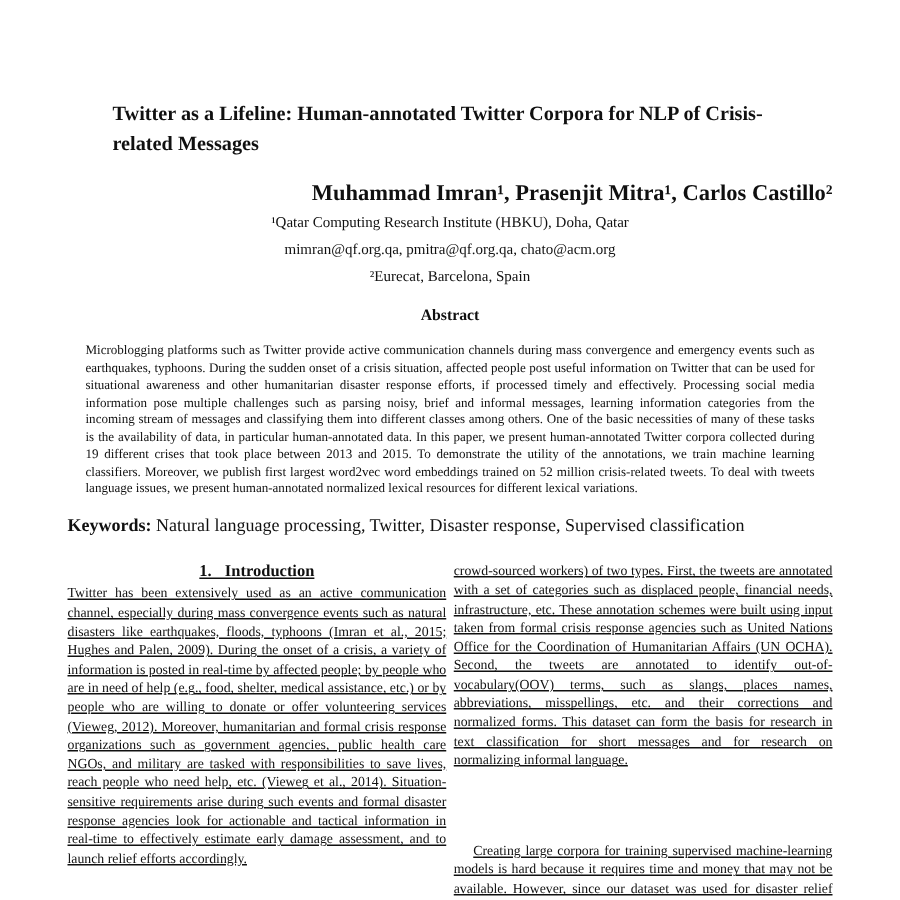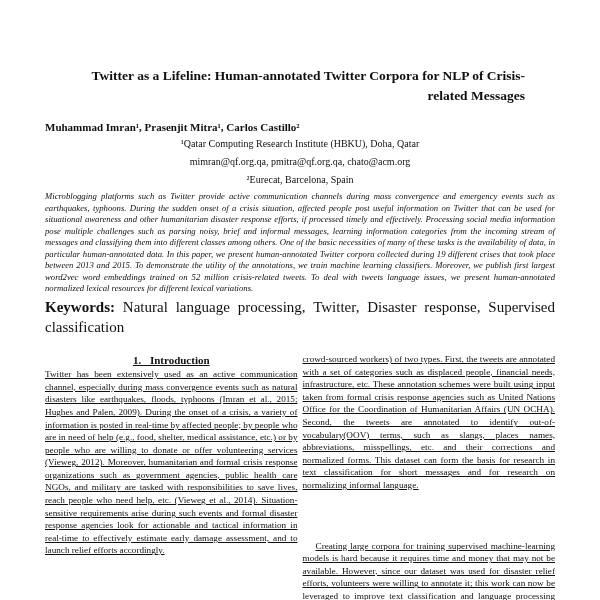--- a/index.html
+++ b/index.html
@@ -13,52 +13,51 @@
   }
   .page {
     box-sizing: border-box;
     width: 600px;
     height: 600px;
     padding: 66px 45px 0 45px;
   }
   .title {
     font-size: 13.5px;
     font-weight: bold;
-    text-align: right;
+    text-align: left;
     line-height: 1.45;
     max-width: 450px;
     margin: 0 auto 16px auto;
   }
   .authors {
-    font-size: 11px;
+    font-size: 15px;
     font-weight: bold;
-    text-align: left;
+    text-align: right;
     margin: 0 0 4px 0;
   }
   .affil {
     font-size: 10px;
     text-align: center;
     line-height: 1.4;
     margin: 4px;
   }
   .abstract-head {
     font-size: 10.5px;
     font-weight: bold;
     text-align: center;
     margin: 13px 0 4px 0;
   }
   .abstract {
     font-size: 8.7px;
     line-height: 1.32;
     text-align: justify;
-    margin: 0;
-    font-style: italic;
+    margin: 12px;
   }
   .keywords {
-    font-size: 15px;
+    font-size: 12px;
     line-height: 1.32;
     text-align: justify;
     margin-top: 4px;
   }
   .keywords .kw-label { font-weight: bold; }
   .columns {
     display: flex;
     gap: 5px;
     margin-top: 15px;
     text-decoration: underline;
@@ -88,20 +87,21 @@
   <h1 class="title">Twitter as a Lifeline: Human-annotated Twitter Corpora for NLP of Crisis-related Messages</h1>
 
   <p class="authors">Muhammad Imran¹, Prasenjit Mitra¹, Carlos Castillo²</p>
 
   <p class="affil">¹Qatar Computing Research Institute (HBKU), Doha, Qatar</p>
 
   <p class="affil">mimran@qf.org.qa, pmitra@qf.org.qa, chato@acm.org</p>
 
   <p class="affil">²Eurecat, Barcelona, Spain</p>
 
+  <p class="abstract-head">Abstract</p>
 
   <p class="abstract">Microblogging platforms such as Twitter provide active communication channels during mass convergence and emergency events such as earthquakes, typhoons. During the sudden onset of a crisis situation, affected people post useful information on Twitter that can be used for situational awareness and other humanitarian disaster response efforts, if processed timely and effectively. Processing social media information pose multiple challenges such as parsing noisy, brief and informal messages, learning information categories from the incoming stream of messages and classifying them into different classes among others. One of the basic necessities of many of these tasks is the availability of data, in particular human-annotated data. In this paper, we present human-annotated Twitter corpora collected during 19 different crises that took place between 2013 and 2015. To demonstrate the utility of the annotations, we train machine learning classifiers. Moreover, we publish first largest word2vec word embeddings trained on 52 million crisis-related tweets. To deal with tweets language issues, we present human-annotated normalized lexical resources for different lexical variations.</p>
 
   <p class="keywords">
     <span class="kw-label">Keywords:</span>
     <span>Natural language processing, Twitter, Disaster response, Supervised classification</span>
   </p>
 
   <div class="columns">
 

